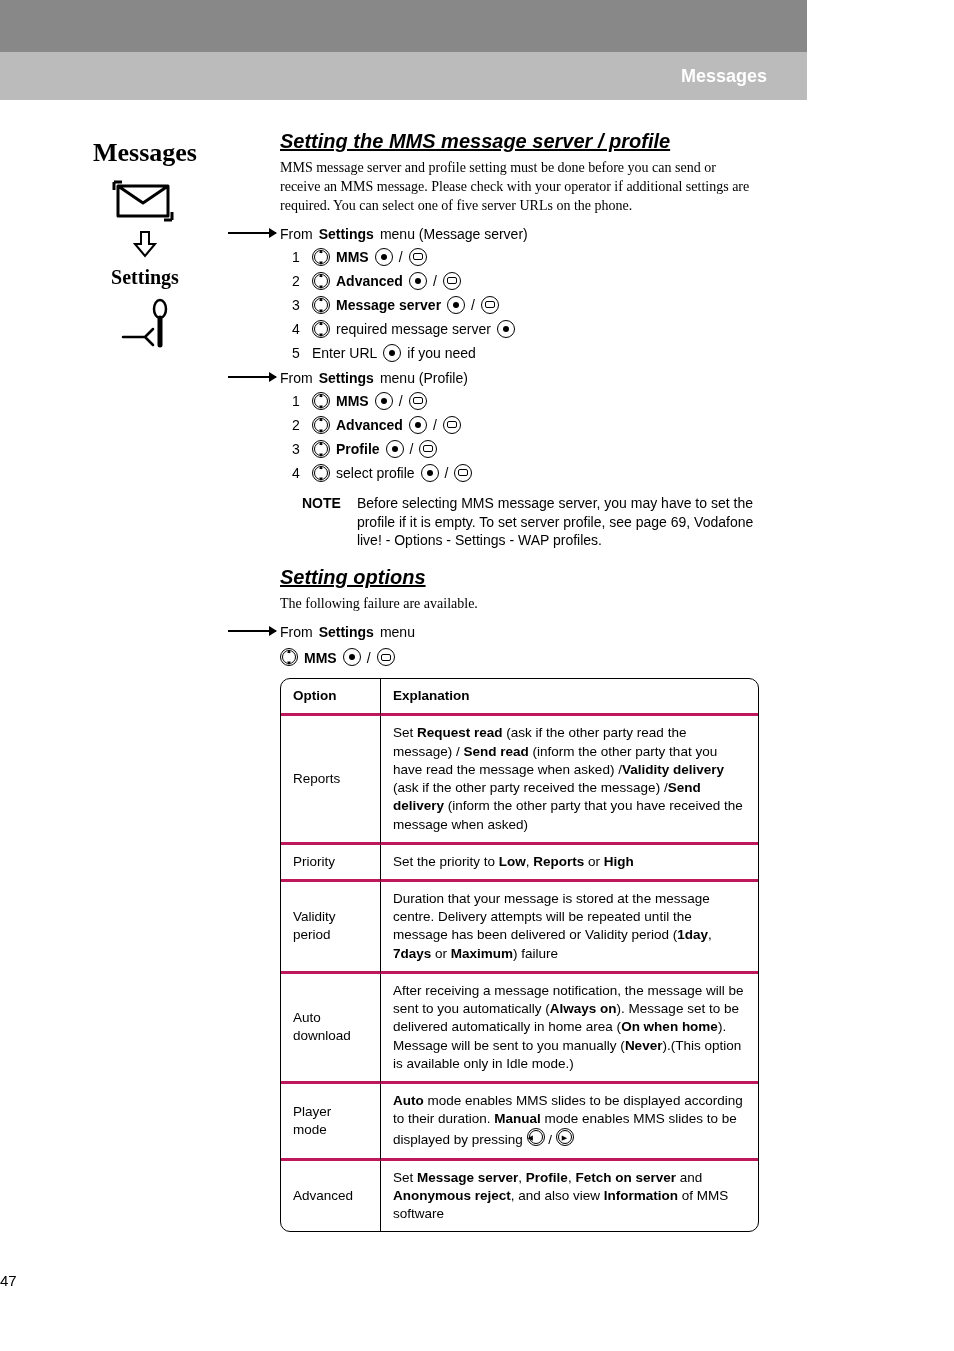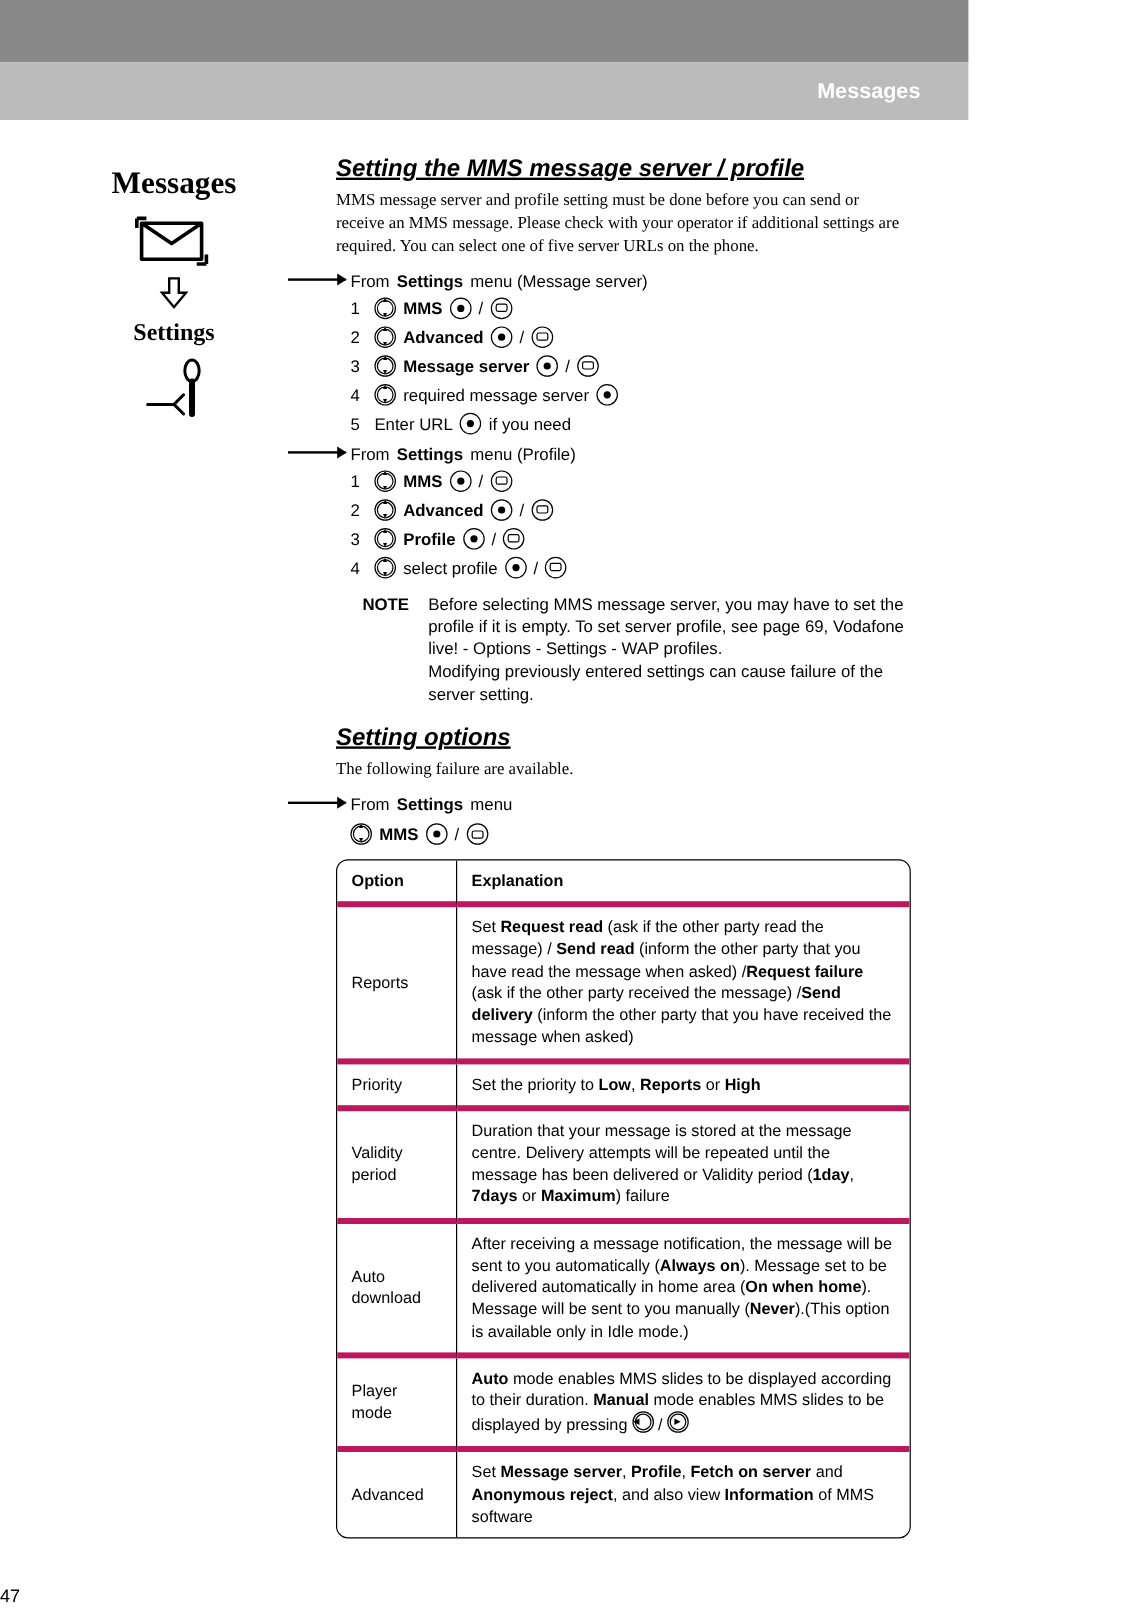--- a/index.html
+++ b/index.html
@@ -8,40 +8,40 @@
   .header-band { height: 52px; background: #888; }
   .breadcrumb-band { height: 48px; background: #bbb; display: flex; align-items: center; justify-content: flex-end; padding-right: 40px; color: #fff; font-weight: bold; font-size: 18px; margin-bottom: 30px; }
   .content { display: flex; padding: 0 48px 30px 60px; }
   .sidebar { width: 170px; flex-shrink: 0; text-align: center; padding-top: 8px; }
   .sidebar-title { font-family: "Comic Sans MS", cursive; font-size: 26px; font-weight: bold; margin-bottom: 8px; }
   .sidebar-subtitle { font-family: "Comic Sans MS", cursive; font-size: 20px; font-weight: bold; margin: 8px 0; }
   .sb-icon { display: block; margin: 4px auto; }
   .main { flex: 1; padding-left: 50px; position: relative; }
   .section-header { font-style: italic; font-weight: bold; font-size: 20px; margin-bottom: 6px; text-decoration: underline; }
   .para { font-size: 14px; line-height: 1.35; margin-bottom: 10px; font-family: Liberation Serif, serif; }
-  .from-line { font-size: 14px; margin: 8px 0 6px 12px; display: flex; align-items: center; gap: 6px; position: relative; }
+  .from-line { font-size: 14px; margin: 8px 0 6px 0; display: flex; align-items: flex-end; gap: 6px; position: relative; }
   .arrow-connector { position: absolute; left: -52px; top: 6px; width: 48px; height: 2px; background: #000; }
   .arrow-connector::after { content: ''; position: absolute; right: -1px; top: -4px; border-left: 8px solid #000; border-top: 5px solid transparent; border-bottom: 5px solid transparent; }
   .step-list { list-style: none; padding-left: 12px; }
   .step-list li { display: flex; align-items: center; gap: 6px; margin: 6px 0; font-size: 14px; }
   .step-num { width: 14px; flex-shrink: 0; }
   .icon-circle { display: inline-flex; width: 18px; height: 18px; border: 1.5px solid #000; border-radius: 50%; align-items: center; justify-content: center; flex-shrink: 0; font-size: 10px; }
   .icon-dot { width: 6px; height: 6px; background: #000; border-radius: 50%; }
   .icon-square { width: 10px; height: 7px; border: 1.5px solid #000; border-radius: 2px; position: relative; }
   .icon-nav { width: 14px; height: 14px; border: 1.5px solid #000; border-radius: 50%; position: relative; }
   .icon-nav::before { content: '▲'; position: absolute; font-size: 6px; top: -3px; left: 3px; }
   .icon-nav::after { content: '▼'; position: absolute; font-size: 6px; bottom: -3px; left: 3px; }
   .icon-left::before { content: '◀'; position: absolute; font-size: 7px; top: 2px; left: -2px; }
   .icon-left::after { content: ''; }
   .icon-right::before { content: '▶'; position: absolute; font-size: 7px; top: 2px; right: -2px; }
   .icon-right::after { content: ''; }
   .note-block { margin: 12px 0 16px 22px; display: flex; gap: 16px; font-size: 14px; line-height: 1.35; }
   .note-label { font-weight: bold; flex-shrink: 0; }
   .options-table { width: 100%; border: 1.5px solid #000; border-radius: 10px; border-collapse: separate; border-spacing: 0; margin-top: 12px; overflow: hidden; }
-  .options-table th, .options-table td { border-bottom: 5px solid #be185d; padding: 8px 12px; text-align: left; vertical-align: middle; font-size: 13.5px; line-height: 1.35; }
+  .options-table th, .options-table td { border-bottom: 3px solid #be185d; padding: 8px 12px; text-align: left; vertical-align: middle; font-size: 13.5px; line-height: 1.35; }
   .options-table th:first-child, .options-table td:first-child { border-right: 1px solid #000; width: 100px; }
   .options-table tr:last-child td { border-bottom: none; }
   .options-table th { font-weight: bold; }
   .page-num { text-align: left; padding: 10px 48px 30px 0; font-size: 15px; }
 </style>
 </head>
 <body>
 
 <div class="page">
   <div class="header-band"></div>
@@ -155,21 +155,20 @@
               <span class="icon-dot"></span>
             </span> / <span class="icon-circle">
               <span class="icon-square"></span>
             </span></li>
       </ul>
 
       <div class="note-block">
         <span class="note-label">NOTE</span>
         <div>
           <div>Before selecting MMS message server, you may have to set the profile if it is empty. To set server profile, see page 69, Vodafone live! - Options - Settings - WAP profiles.</div>
-          <div>Modifying previously entered settings can cause failure of the server setting.</div>
         </div>
       </div>
 
       <div class="section-header">Setting options</div>
       <p class="para">The following failure are available.</p>
 
       <div class="from-line">
         <span class="arrow-connector"></span>
         <span>From </span>
         <b>Settings</b>
@@ -189,21 +188,21 @@
       </div>
 
       <table class="options-table">
         <tbody>
             <tr>
           <th>Option</th>
           <th>Explanation</th>
         </tr>
         <tr>
           <td>Reports</td>
-          <td><span>Set </span><b>Request read</b><span> (ask if the other party read the message) / </span><b>Send read</b><span> (inform the other party that you have read the message when asked) /</span><b>Request failure</b><span> (ask if the other party received the message) /</span><b>Send delivery</b><span> (inform the other party that you have received the message when asked)</span></td>
+          <td><span>Set </span><b>Request read</b><span> (ask if the other party read the message) / </span><b>Send read</b><span> (inform the other party that you have read the message when asked) /</span><b>Validity delivery</b><span> (ask if the other party received the message) /</span><b>Send delivery</b><span> (inform the other party that you have received the message when asked)</span></td>
         </tr>
         <tr>
           <td>Priority</td>
           <td><span>Set the priority to </span><b>Low</b><span>, </span><b>Reports</b><span> or </span><b>High</b></td>
         </tr>
         <tr>
           <td>Validity period</td>
           <td><span>Duration that your message is stored at the message centre. Delivery attempts will be repeated until the message has been delivered or Validity period (</span><b>1day</b><span>, </span><b>7days</b><span> or </span><b>Maximum</b><span>) failure</span></td>
         </tr>
         <tr>

